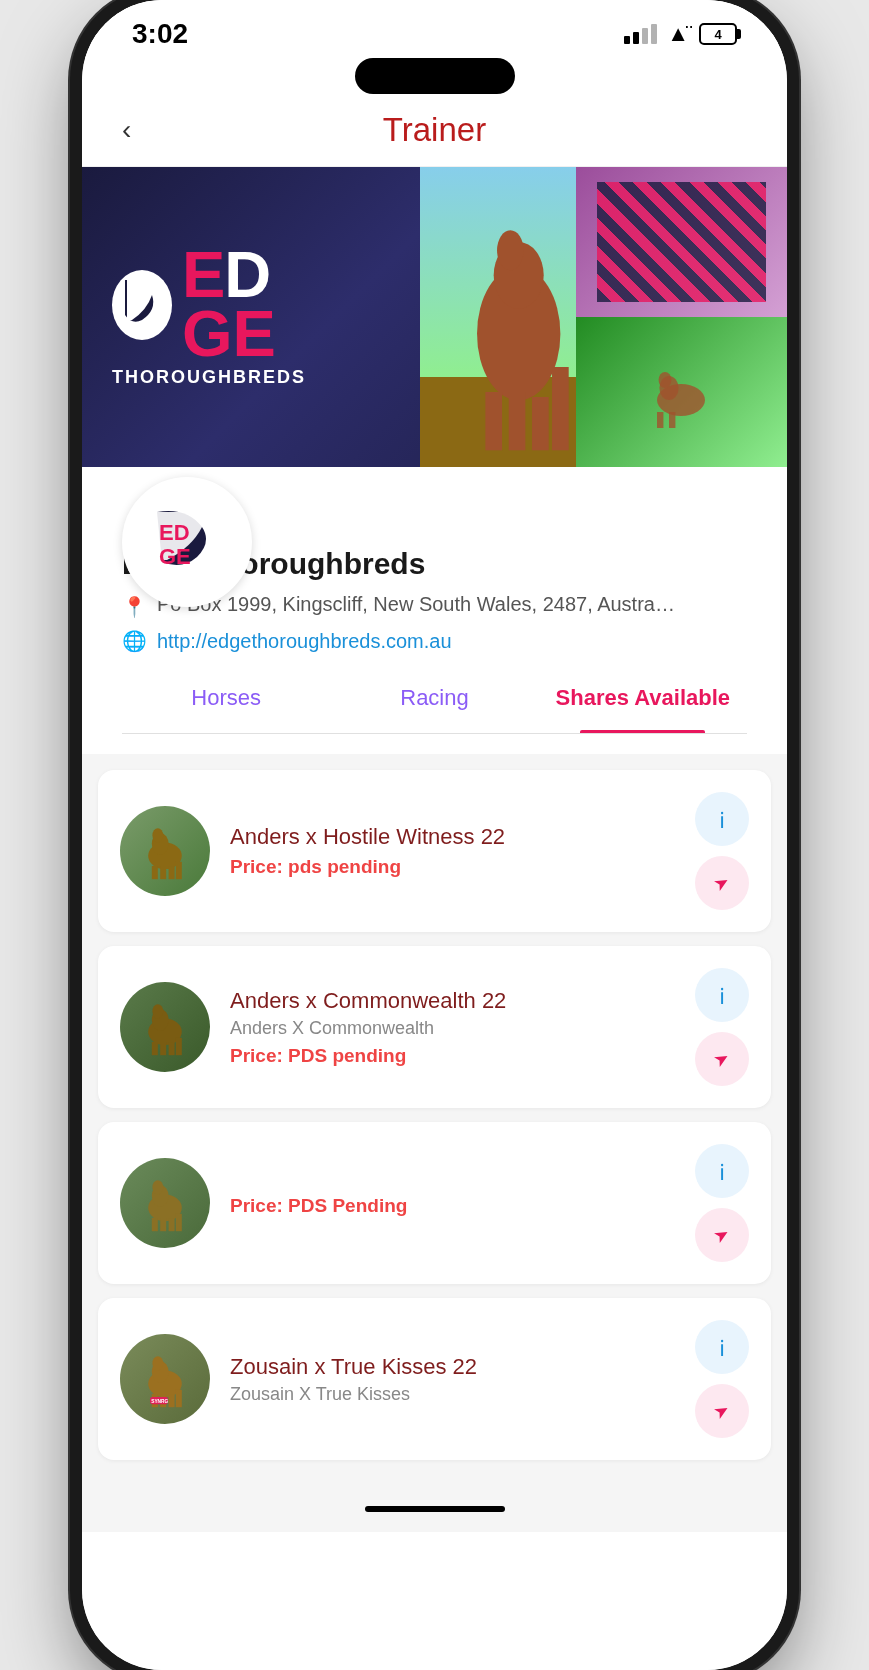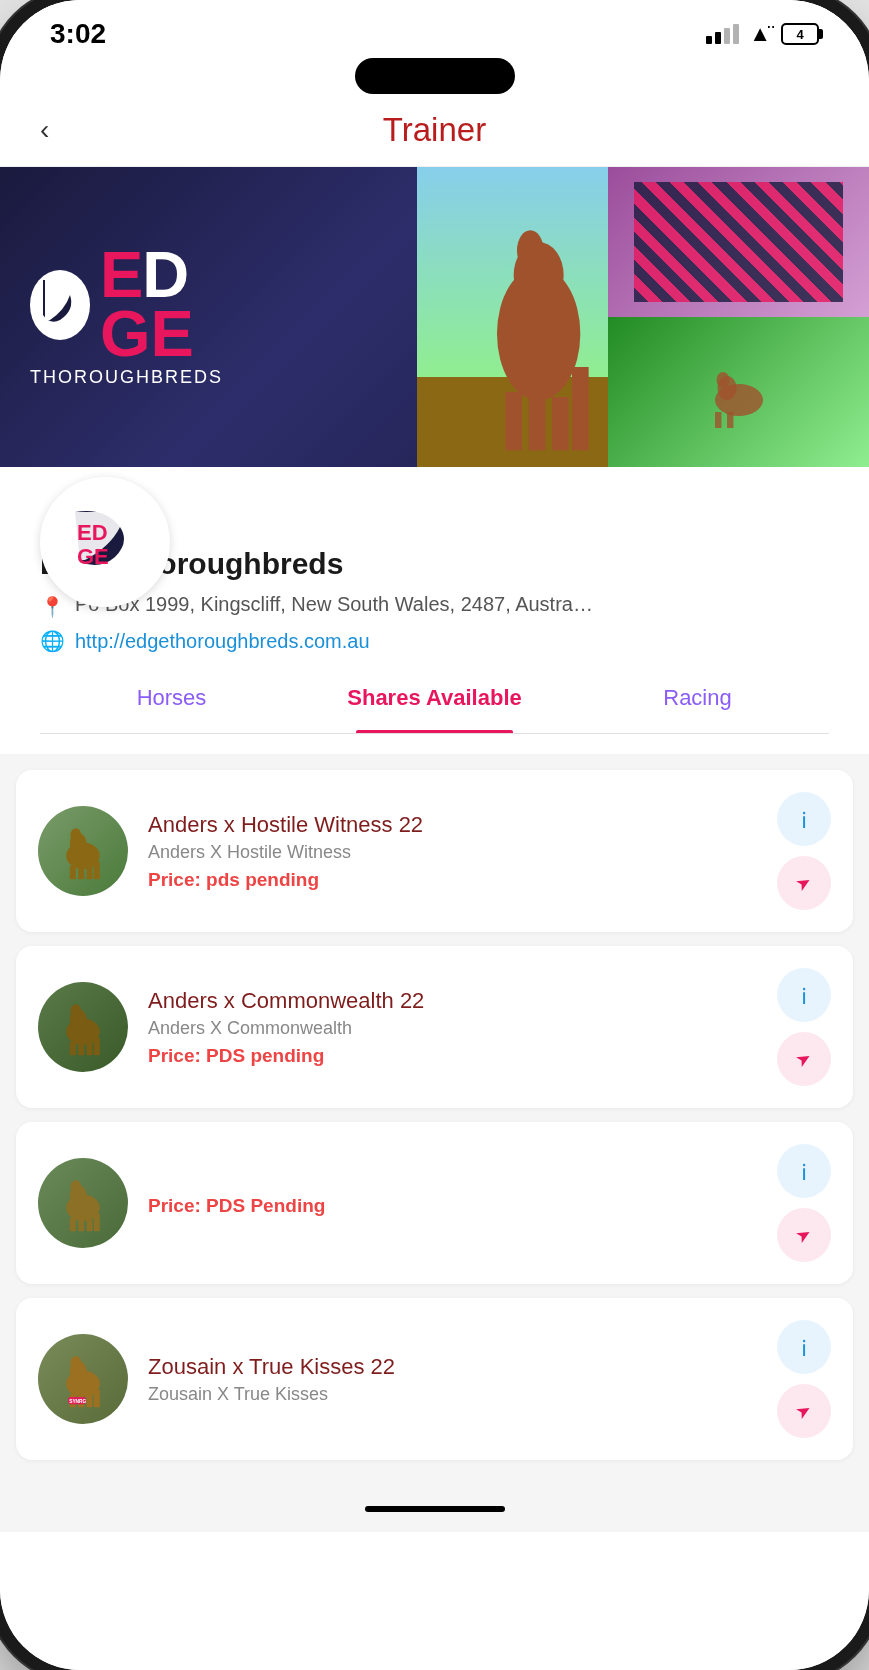--- a/index.html
+++ b/index.html
@@ -7,21 +7,21 @@
     body {
       background: #e8e8e8;
       display: flex;
       justify-content: center;
       align-items: center;
       min-height: 100vh;
       font-family: -apple-system, BlinkMacSystemFont, 'Segoe UI', sans-serif;
     }
 
     .phone-frame {
-      width: 869px;
+      width: 705px;
       height: 1670px;
       background: #f5f5f5;
       border-radius: 80px;
       position: relative;
       box-shadow:
         0 0 0 12px #1a1a1a,
         0 0 0 14px #333,
         0 30px 80px rgba(0,0,0,0.5);
       overflow: hidden;
     }
@@ -183,21 +183,21 @@
       width: 48%;
       height: 100%;
       display: flex;
       flex-direction: column;
       justify-content: center;
       padding: 30px;
     }
 
     .thoroughbreds-text {
       font-size: 18px;
-      font-weight: 400;
+      font-weight: 700;
       color: #fff;
       letter-spacing: 2px;
       margin-top: 4px;
     }
 
     .hero-right-panels {
       position: absolute;
       right: 0;
       top: 0;
       width: 30%;
@@ -536,46 +536,45 @@
 
         <div class="trainer-website">
           <span class="globe-icon">🌐</span>
           <span>http://edgethoroughbreds.com.au</span>
         </div>
 
         <div class="tabs-container">
           <div class="tab">
             <span>Horses</span>
           </div>
+          <div class="tab">
+            <span>Racing</span>
+          </div>
           <div class="tab active">
             <span>Shares Available</span>
-          </div>
-          <div class="tab">
-            <span>Racing</span>
           </div>
         </div>
       </div>
 
       <div class="horse-list">
 
         <div class="horse-card">
           <div class="horse-avatar horse-img-1">
             <svg viewBox="0 0 100 100" width="80" height="80">
               <ellipse cx="50" cy="58" rx="28" ry="22" fill="#8B6914"></ellipse>
               <ellipse cx="42" cy="38" rx="14" ry="18" fill="#8B6914"></ellipse>
               <ellipse cx="38" cy="24" rx="9" ry="12" fill="#8B6914"></ellipse>
               <rect x="28" y="75" width="10" height="22" fill="#8B6914"></rect>
               <rect x="42" y="75" width="10" height="22" fill="#8B6914"></rect>
               <rect x="56" y="76" width="10" height="21" fill="#8B6914"></rect>
               <rect x="68" y="68" width="10" height="29" fill="#8B6914"></rect>
             </svg>
           </div>
           <div class="horse-info">
             <div class="horse-title">Anders x Hostile Witness 22</div>
-            <div class="horse-subtitle">Anders X Hostile Witness</div>
             <div class="horse-price">Price: pds pending</div>
           </div>
           <div class="horse-actions">
             <button class="action-btn info-btn">
               <span>ℹ</span>
             </button>
             <button class="action-btn send-btn">
               <span style="transform: rotate(-30deg); display:inline-block; font-size:18px;">➤</span>
             </button>
           </div>

